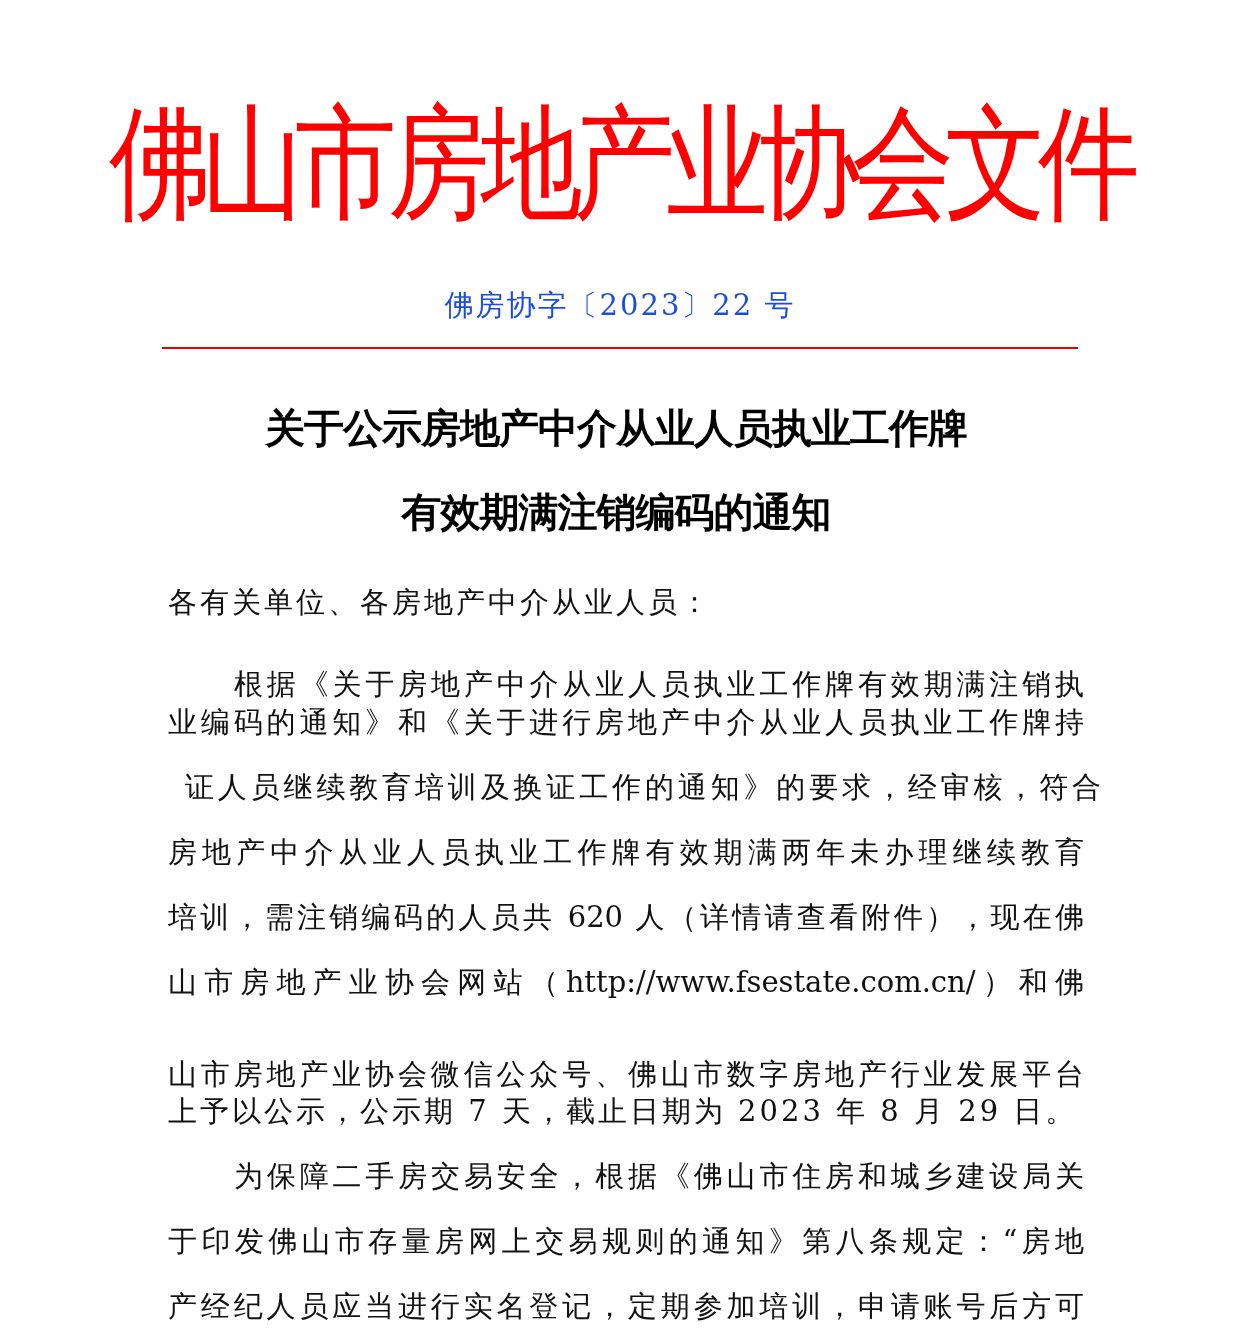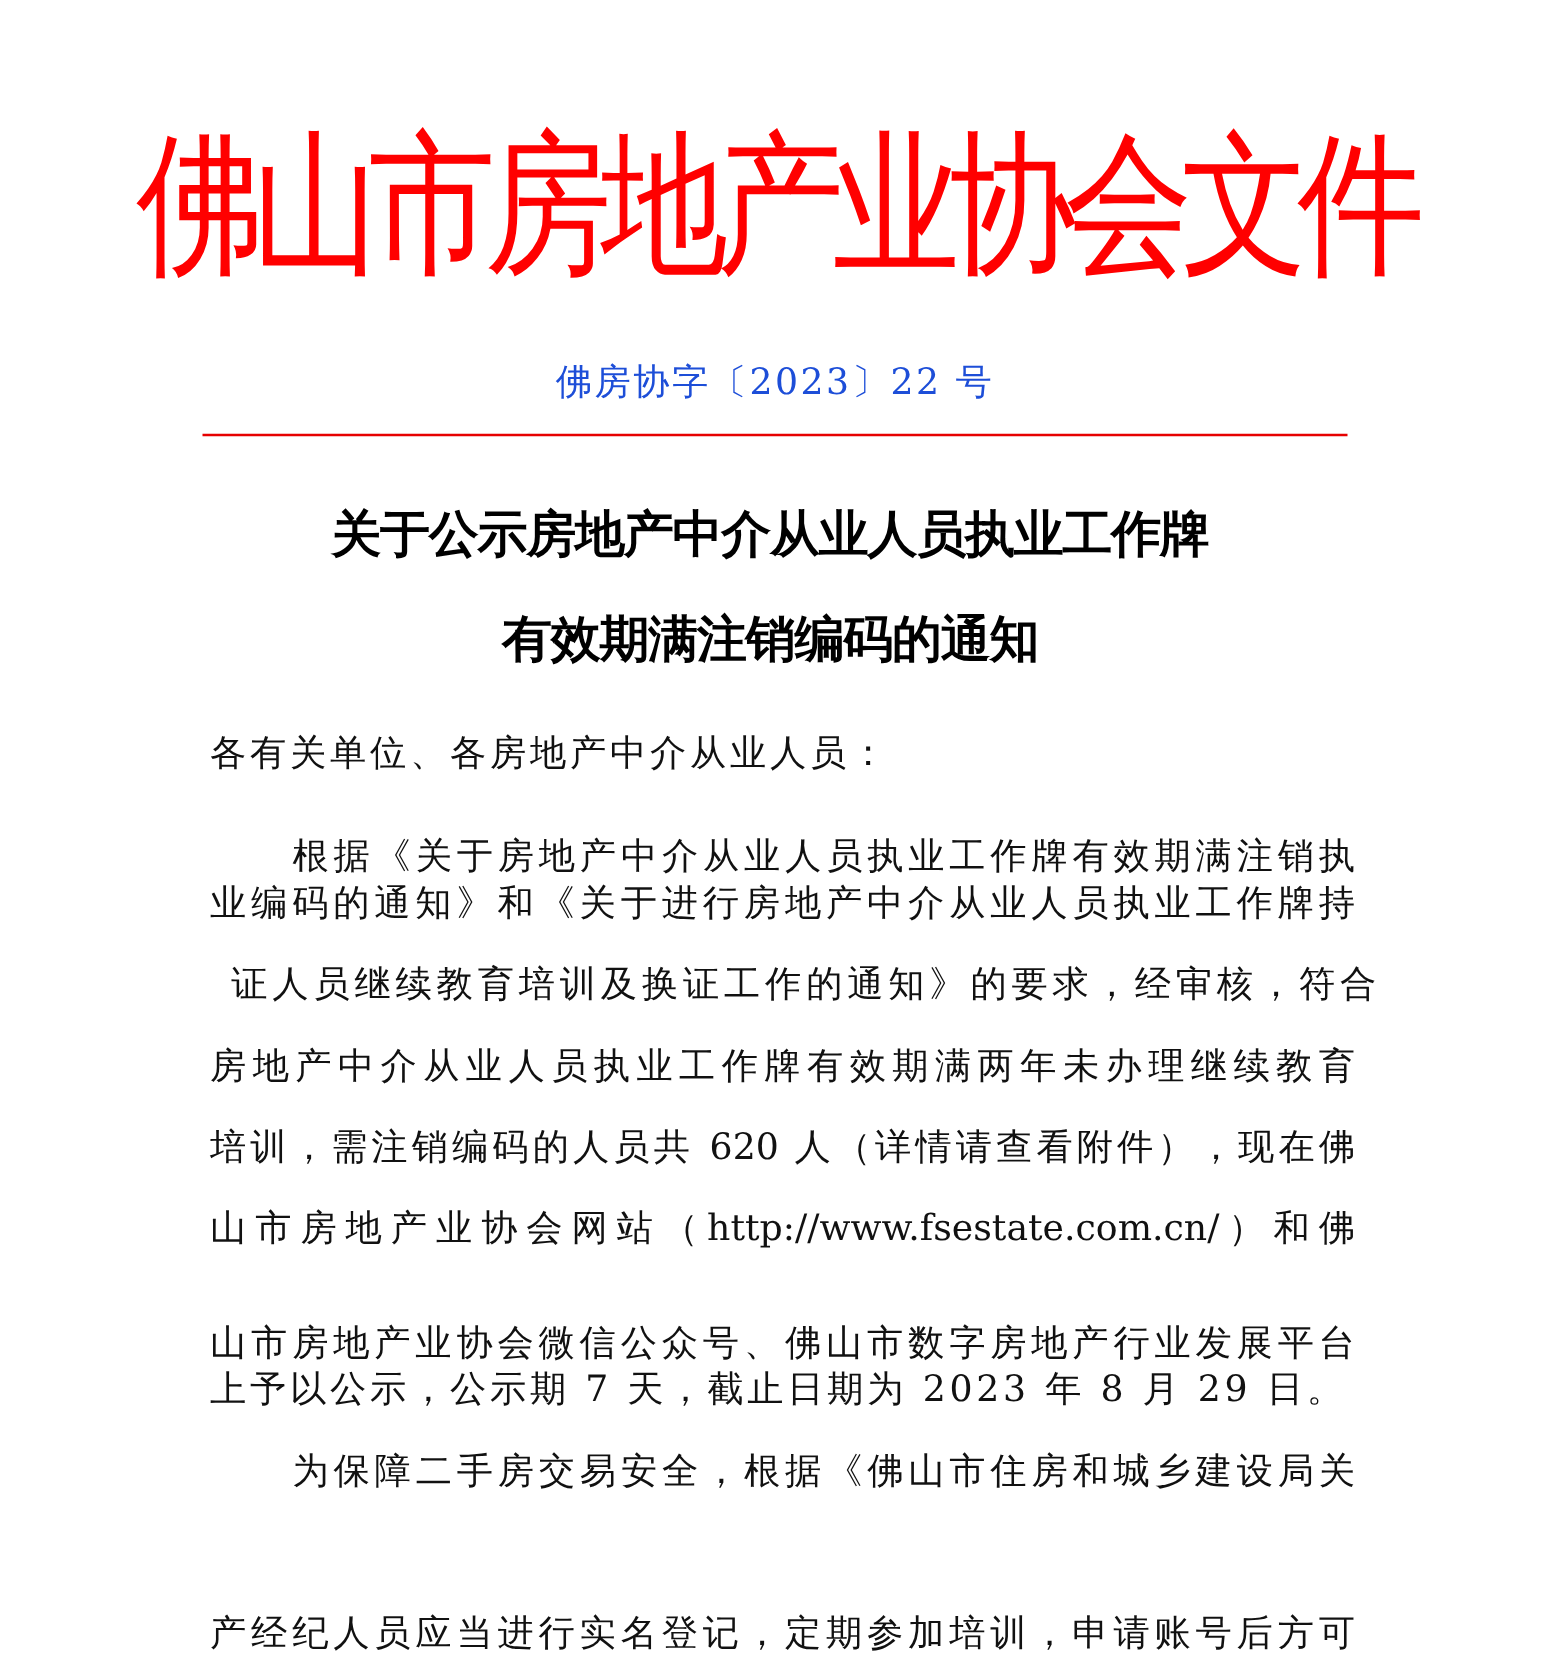--- a/index.html
+++ b/index.html
@@ -117,15 +117,16 @@
   <div class="body-line indent" style="top:659px;">根据《关于房地产中介从业人员执业工作牌有效期满注销执</div>
   <div class="body-line" style="top:697px;">业编码的通知》和《关于进行房地产中介从业人员执业工作牌持</div>
   <div class="body-line" style="top:762px;margin-left:17px;">证人员继续教育培训及换证工作的通知》的要求，经审核，符合</div>
   <div class="body-line" style="top:827px;">房地产中介从业人员执业工作牌有效期满两年未办理继续教育</div>
   <div class="body-line" style="top:892px;">培训，需注销编码的人员共 620 人（详情请查看附件），现在佛</div>
   <div class="body-line" style="top:957px;">山市房地产业协会网站（http://www.fsestate.com.cn/）和佛</div>
   <div class="body-line" style="top:1021px;margin-top:28px;">山市房地产业协会微信公众号、佛山市数字房地产行业发展平台</div>
   <div class="body-line last" style="top:1086px;">上予以公示，公示期 7 天，截止日期为 2023 年 8 月 29 日。</div>
 
   <div class="body-line indent" style="top:1151px;">为保障二手房交易安全，根据《佛山市住房和城乡建设局关</div>
+  <div class="body-line" style="top:1216px;">于印发佛山市存量房网上交易规则的通知》第八条规定：“房地</div>
   <div class="body-line" style="top:1281px;">产经纪人员应当进行实名登记，定期参加培训，申请账号后方可</div>
 
 </div>
 
 </body></html>

